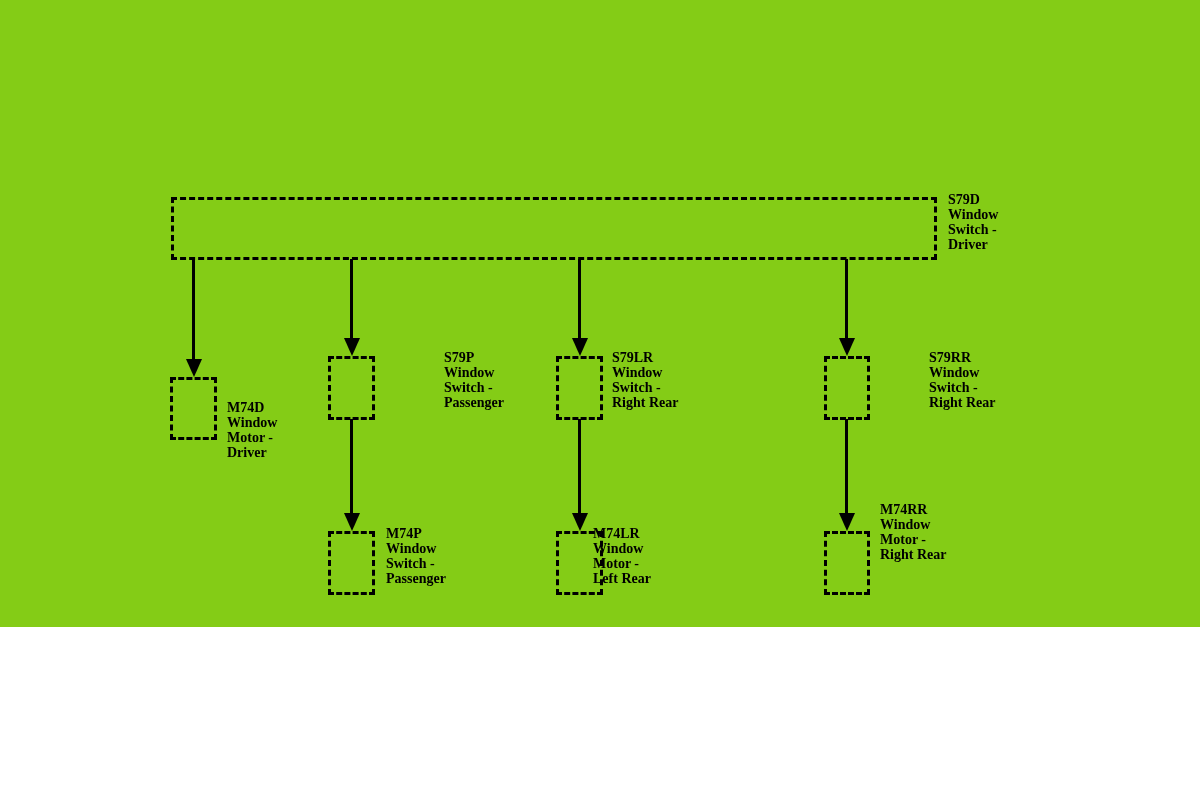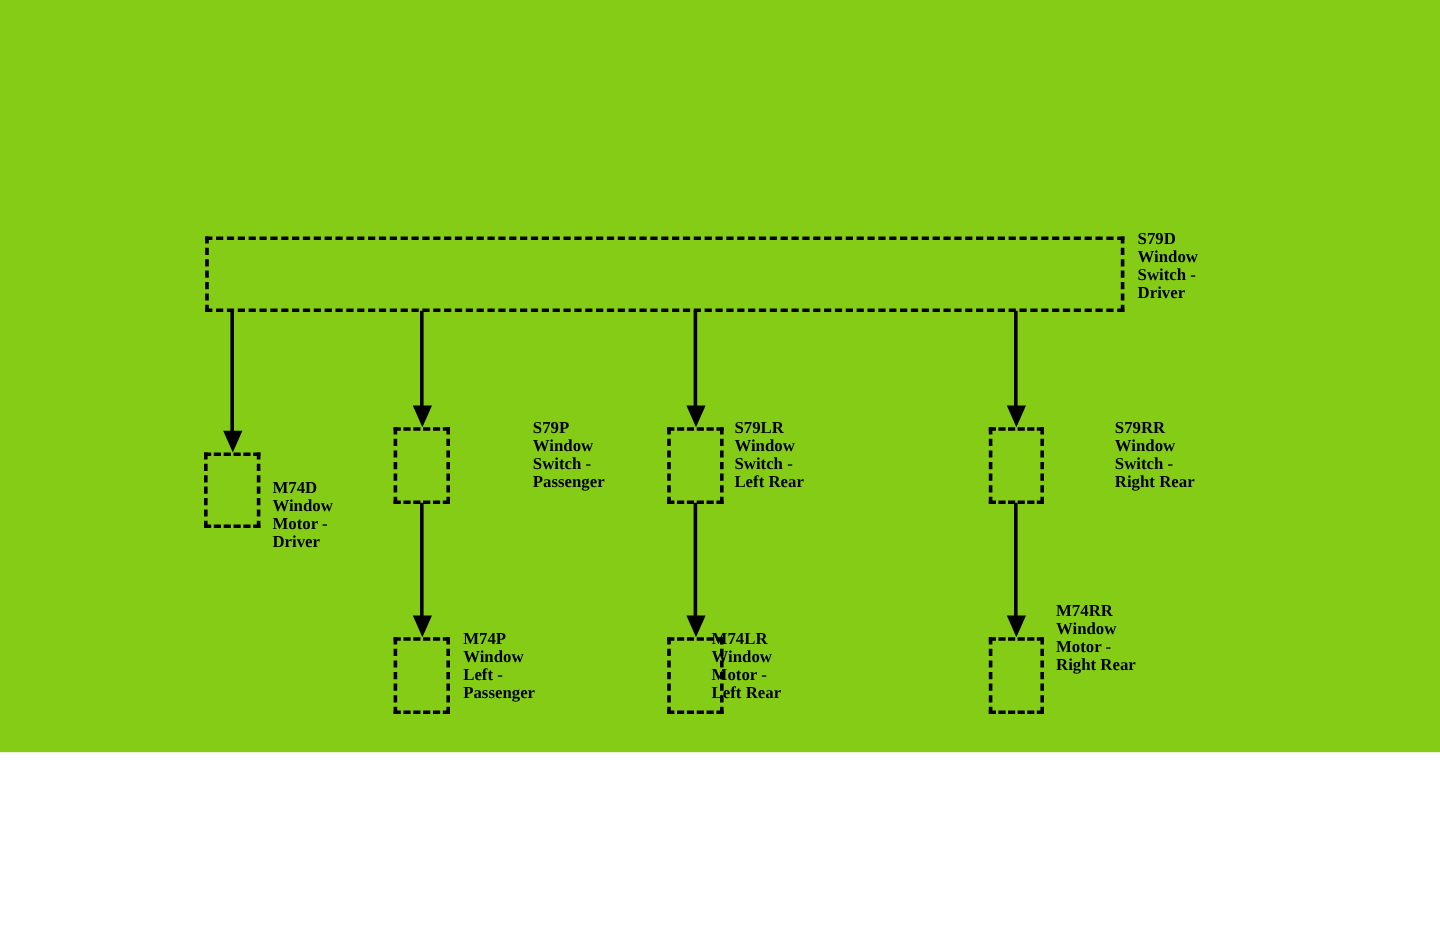--- a/index.html
+++ b/index.html
@@ -72,41 +72,41 @@
   <div class="dashed-box" style="left:328px; top:356px; width:47px; height:64px;"></div>
   <div class="node-label" style="left:396px; top:350px;margin-left:48px;">S79P
 Window
 Switch -
 Passenger</div>
 
   <div class="dashed-box" style="left:556px; top:356px; width:47px; height:64px;"></div>
   <div class="node-label" style="left:612px; top:350px;">S79LR
 Window
 Switch -
-Left Rear</div>
+Right Rear</div>
 
   <div class="dashed-box" style="left:824px; top:356px; width:46px; height:64px;"></div>
   <div class="node-label" style="left:929px; top:350px;">S79RR
 Window
 Switch -
 Right Rear</div>
 
   <div class="vline" style="left:350px; top:419px; height:97px;"></div>
   <div class="arrowhead" style="left:344px; top:513px;"></div>
 
   <div class="vline" style="left:578px; top:419px; height:97px;"></div>
   <div class="arrowhead" style="left:572px; top:513px;"></div>
 
   <div class="vline" style="left:845px; top:419px; height:97px;"></div>
   <div class="arrowhead" style="left:839px; top:513px;"></div>
 
   <div class="dashed-box" style="left:328px; top:531px; width:47px; height:64px;"></div>
   <div class="node-label" style="left:386px; top:526px;">M74P
 Window
-Left -
+Switch -
 Passenger</div>
 
   <div class="dashed-box" style="left:556px; top:531px; width:47px; height:64px;"></div>
   <div class="node-label" style="left:593px; top:526px;">M74LR
 Window
 Motor -
 Left Rear</div>
 
   <div class="dashed-box" style="left:824px; top:531px; width:46px; height:64px;"></div>
   <div class="node-label" style="left:880px; top:502px;">M74RR

